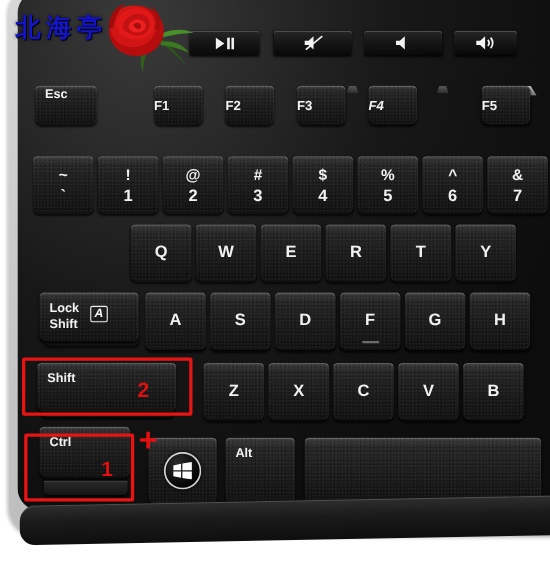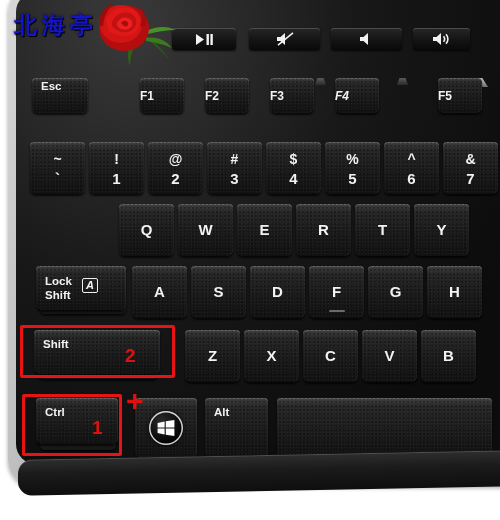--- a/index.html
+++ b/index.html
@@ -418,21 +418,21 @@
     <span class="lbl">C</span>
   </div>
   <div class="key letter" style="left:362px;top:330px;width:55px;height:52px;">
     <span class="lbl">V</span>
   </div>
   <div class="key letter" style="left:421px;top:330px;width:55px;height:52px;">
     <span class="lbl">B</span>
   </div>
 
   <div class="skirt" style="left:40px;top:437px;width:76px;height:13px;"></div>
-  <div class="key mod" style="left:36px;top:398px;width:82px;height:46px;">
+  <div class="key mod" style="left:36px;top:388px;width:82px;height:46px;">
     <span class="lbl">Ctrl</span>
   </div>
 
   <div class="key" style="left:135px;top:398px;width:62px;height:60px;">
     <span class="win-badge">
       <svg width="18" height="16" viewBox="0 0 18 16">
         <path d="M0.6 3.1 L7.6 1.6 L7.6 7.4 L0.6 7.4 Z" fill="#ffffff"></path>
         <path d="M8.8 1.35 L17.4 0 L17.4 7.4 L8.8 7.4 Z" fill="#ffffff"></path>
         <path d="M0.6 8.6 L7.6 8.6 L7.6 14.4 L0.6 12.9 Z" fill="#ffffff"></path>
         <path d="M8.8 8.6 L17.4 8.6 L17.4 16 L8.8 14.65 Z" fill="#ffffff"></path>

